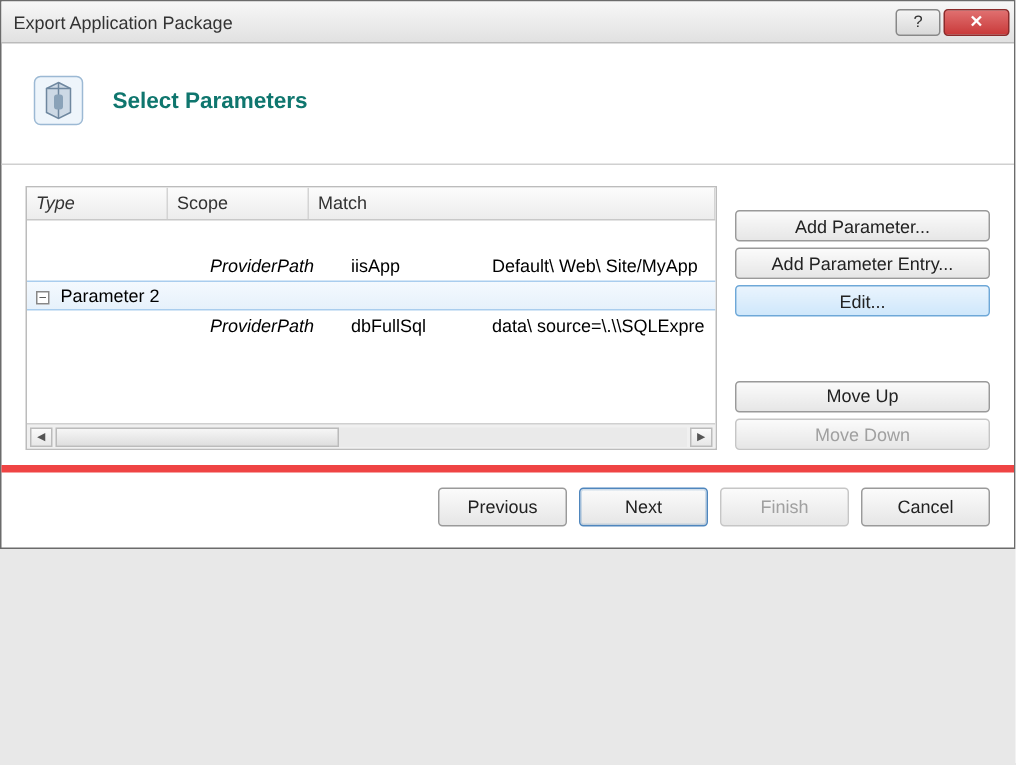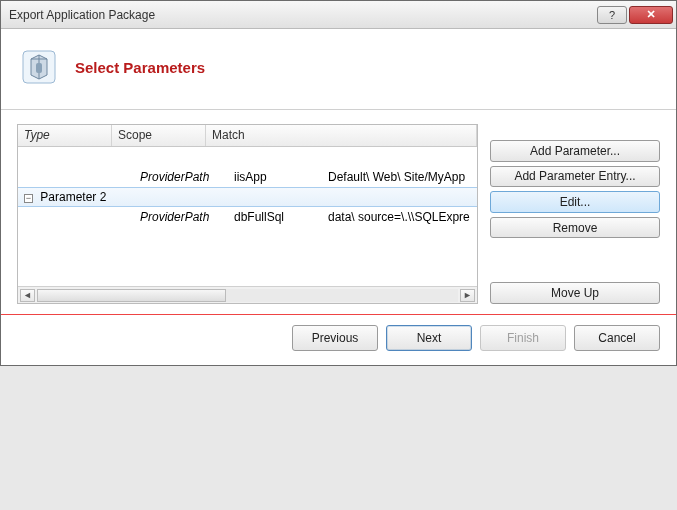--- a/index.html
+++ b/index.html
@@ -28,21 +28,21 @@
     border-color: #8b2b2b; color: #fff; font-weight: bold;
   }
   .header {
     display: flex; align-items: center; padding: 16px 16px 20px 16px;
     border-bottom: 1px solid #d0d0d0;
   }
   .header-icon {
     width: 44px; height: 44px; margin-right: 14px; position: relative;
     display: flex; align-items: center; justify-content: center;
   }
-  .header-title { font-size: 15px; font-weight: bold; color: #b91c1c; }
+  .header-title { font-size: 15px; font-weight: bold; color: #0f766e; }
   .content { flex: 1; padding: 14px 16px 10px 16px; display: flex; gap: 12px; overflow: hidden; }
   .table-area {
     flex: 1; border: 1px solid #bcbcbc; background: #fff; display: flex; flex-direction: column;
     overflow: hidden;
   }
   .thead { display: flex; background: linear-gradient(to bottom,#fcfcfc,#ececec); border-bottom: 1px solid #c8c8c8; height: 22px; }
   .th {
     padding: 3px 6px; border-right: 1px solid #d4d4d4; color: #333; font-weight: normal;
     overflow: hidden; white-space: nowrap;
   }
@@ -75,21 +75,21 @@
     display:flex;align-items:center;justify-content:center;
   }
   .btn.disabled { color: #a0a0a0; border-color: #c6c6c6; cursor: default; }
   .btn.highlight {
     background: linear-gradient(to bottom,#eaf4fd,#cfe7fb);
     border-color: #6ea8d8;
   }
   .btn.default { border-color: #4f86bd; box-shadow: 0 0 0 1px rgba(79,134,189,0.25) inset; }
   .side-gap { height: 44px; }
   .footer {
-    border-top: 1px solid #ef4444; padding: 10px 16px 14px 16px;
+    border-top: 5px solid #ef4444; padding: 10px 16px 14px 16px;
     display: flex; justify-content: flex-end; gap: 8px;
   }
   .footer .btn { width: 86px; }
 </style>
 </head>
 <body>
 
 <div class="window">
 
   <div class="titlebar">
@@ -165,23 +165,23 @@
         <div class="hs-btn">
             <span>►</span>
           </div>
       </div>
     </div>
 
     <div class="side-btns">
       <div class="btn">Add Parameter...</div>
       <div class="btn">Add Parameter Entry...</div>
       <div class="btn highlight">Edit...</div>
-      <div class="btn">Remove</div>
       <div class="side-gap"></div>
       <div class="btn">Move Up</div>
+      <div class="btn disabled">Move Down</div>
     </div>
 
   </div>
 
   <div class="footer">
     <div class="btn">Previous</div>
     <div class="btn default">Next</div>
     <div class="btn disabled">Finish</div>
     <div class="btn">Cancel</div>
   </div>

